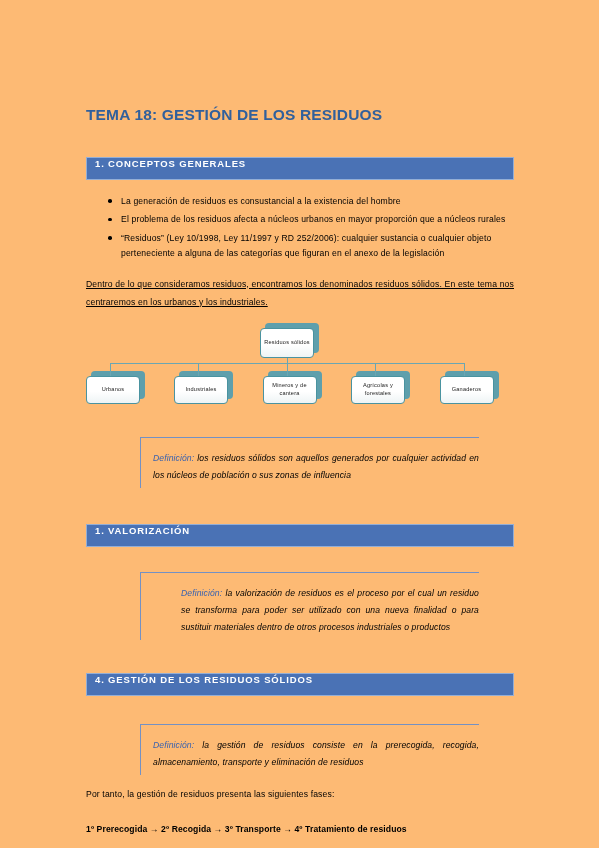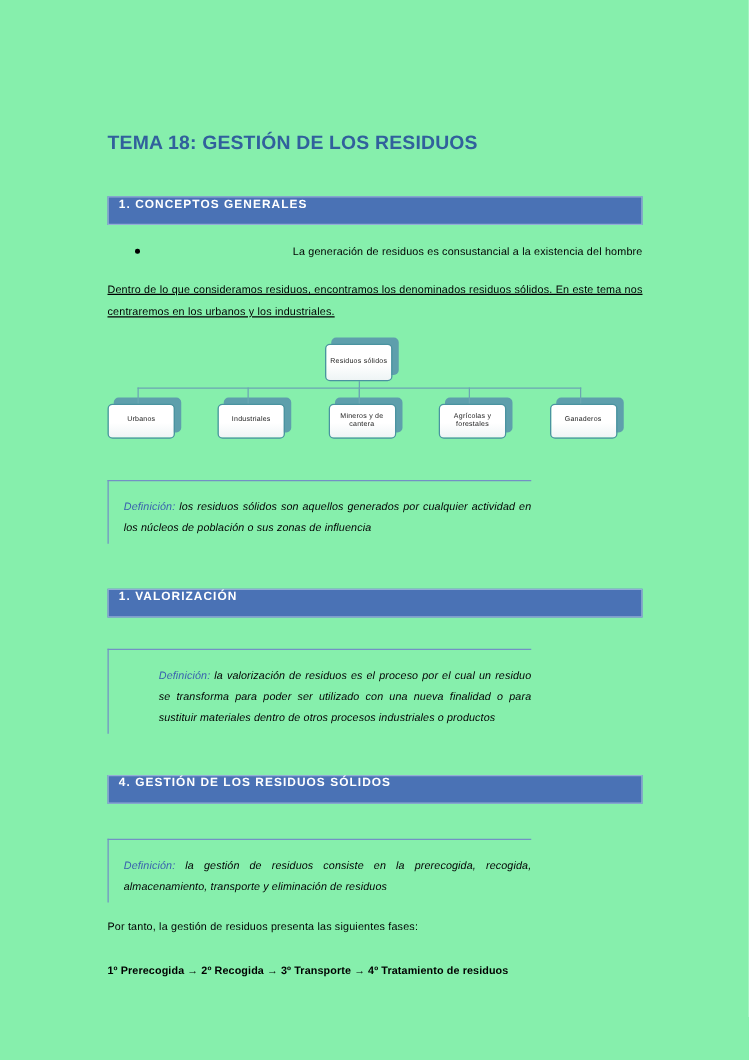--- a/index.html
+++ b/index.html
@@ -14,21 +14,21 @@
     color: #000000;
     position: relative;
     overflow: hidden;
   }
 
   .page {
     position: absolute;
     left: 0; top: 0;
     width: 599px;
     height: 848px;
-    background: #86efac;
+    background: #fdba74;
   }
 
   .content {
     position: absolute;
     left: 86px;
     top: 0;
     width: 428px;
   }
 
   
@@ -67,21 +67,20 @@
     padding: 0;
     list-style: none;
   }
   .bullet-list li {
     position: relative;
     padding-left: 35px;
     font-size: 8.6px;
     line-height: 15.5px;
     margin-bottom: 3px;
     letter-spacing: 0.15px;
-    text-align: right;
   }
   .bullet-list li .dot {
     position: absolute;
     left: 22px;
     top: 5.5px;
     width: 3.5px;
     height: 3.5px;
     background: #000;
     border-radius: 50%;
   }
@@ -132,20 +131,21 @@
     z-index: 2;
   }
 
   
   .defbox {
     position: relative;
     box-sizing: border-box;
     border-top: 1.1px solid #7391C4;
     border-left: 1.1px solid #7391C4;
     padding: 12px 0 4px 12px;
+    margin-left: 54px;
     width: 339px;
   }
   .defbox .deftext {
     font-size: 8.6px;
     line-height: 17px;
     font-style: italic;
     text-align: justify;
     letter-spacing: 0.1px;
     color: #000;
   }
@@ -174,20 +174,28 @@
 
     <div class="section-bar">
       <span class="bar-label">1. CONCEPTOS GENERALES</span>
     </div>
 
     <ul class="bullet-list">
       <li>
         <span class="dot"></span>
         <span>La generación de residuos es consustancial a la existencia del hombre</span>
       </li>
+      <li>
+        <span class="dot"></span>
+        <span>El problema de los residuos afecta a núcleos urbanos en mayor proporción que a núcleos rurales</span>
+      </li>
+      <li>
+        <span class="dot"></span>
+        <span>“Residuos” (Ley 10/1998, Ley 11/1997 y RD 252/2006): cualquier sustancia o cualquier objeto perteneciente a alguna de las categorías que figuran en el anexo de la legislación</span>
+      </li>
     </ul>
 
     <div class="para p-intro">Dentro de lo que consideramos residuos, encontramos los denominados residuos sólidos. En este tema nos centraremos en los urbanos y los industriales.</div>
 
     <div class="diagram">
 
       <div class="dshadow" style="left:179px; top:4px; width:54px; height:30px;"></div>
       <div class="dbox" style="left:174px; top:9px; width:54px; height:30px;">
         <span>Residuos sólidos</span>
       </div>

